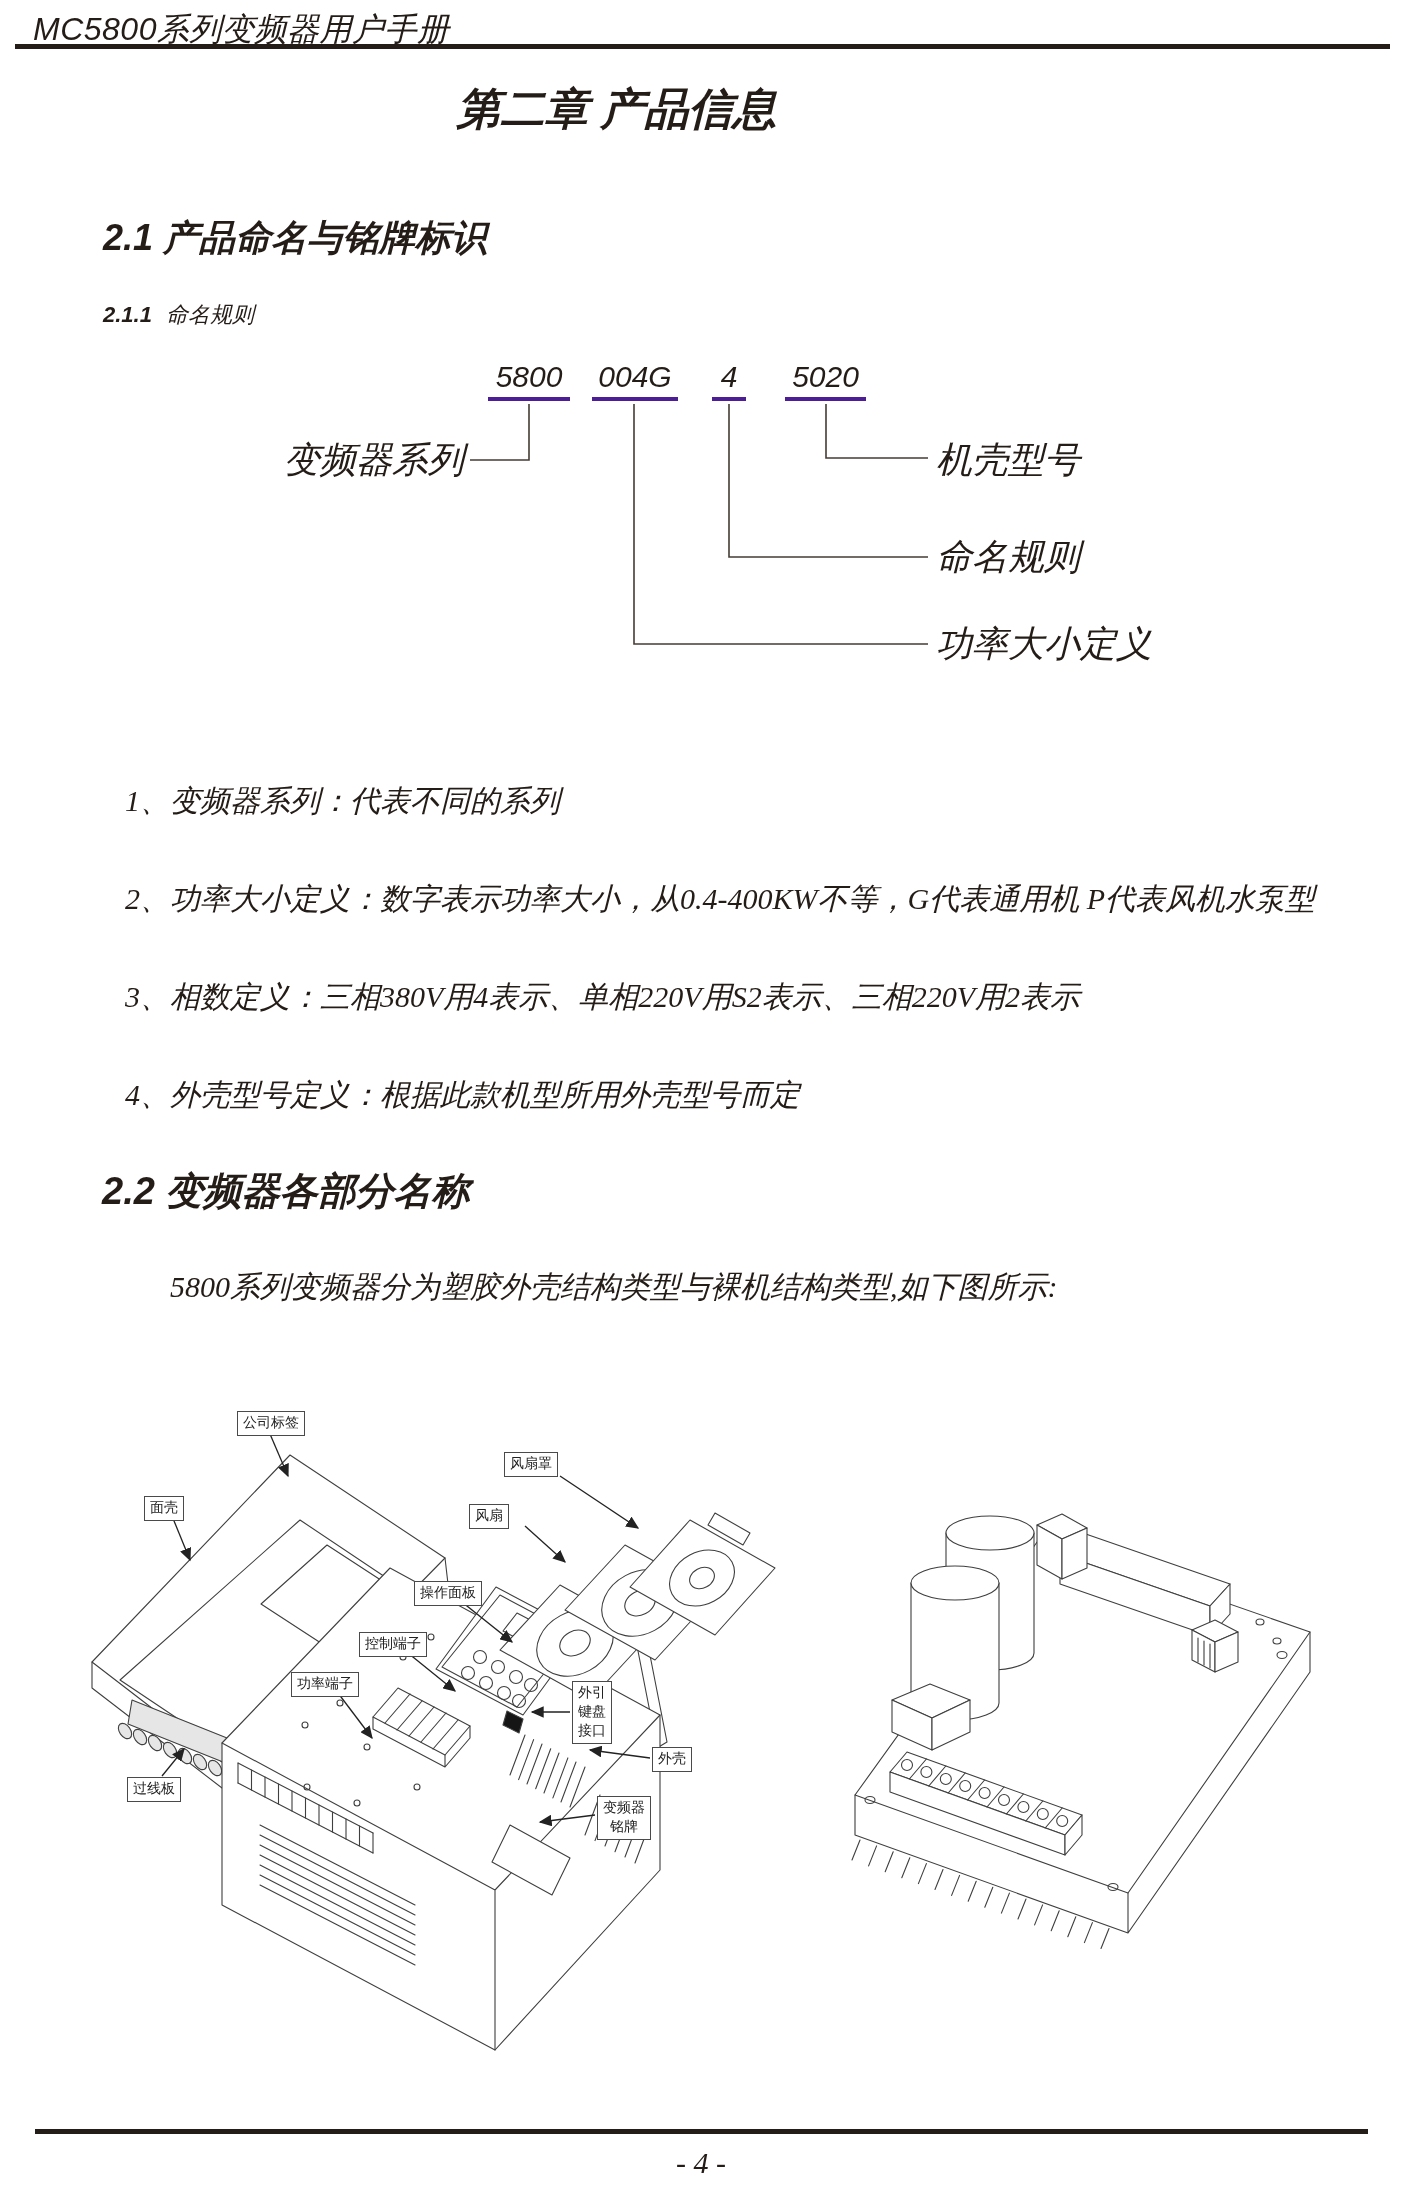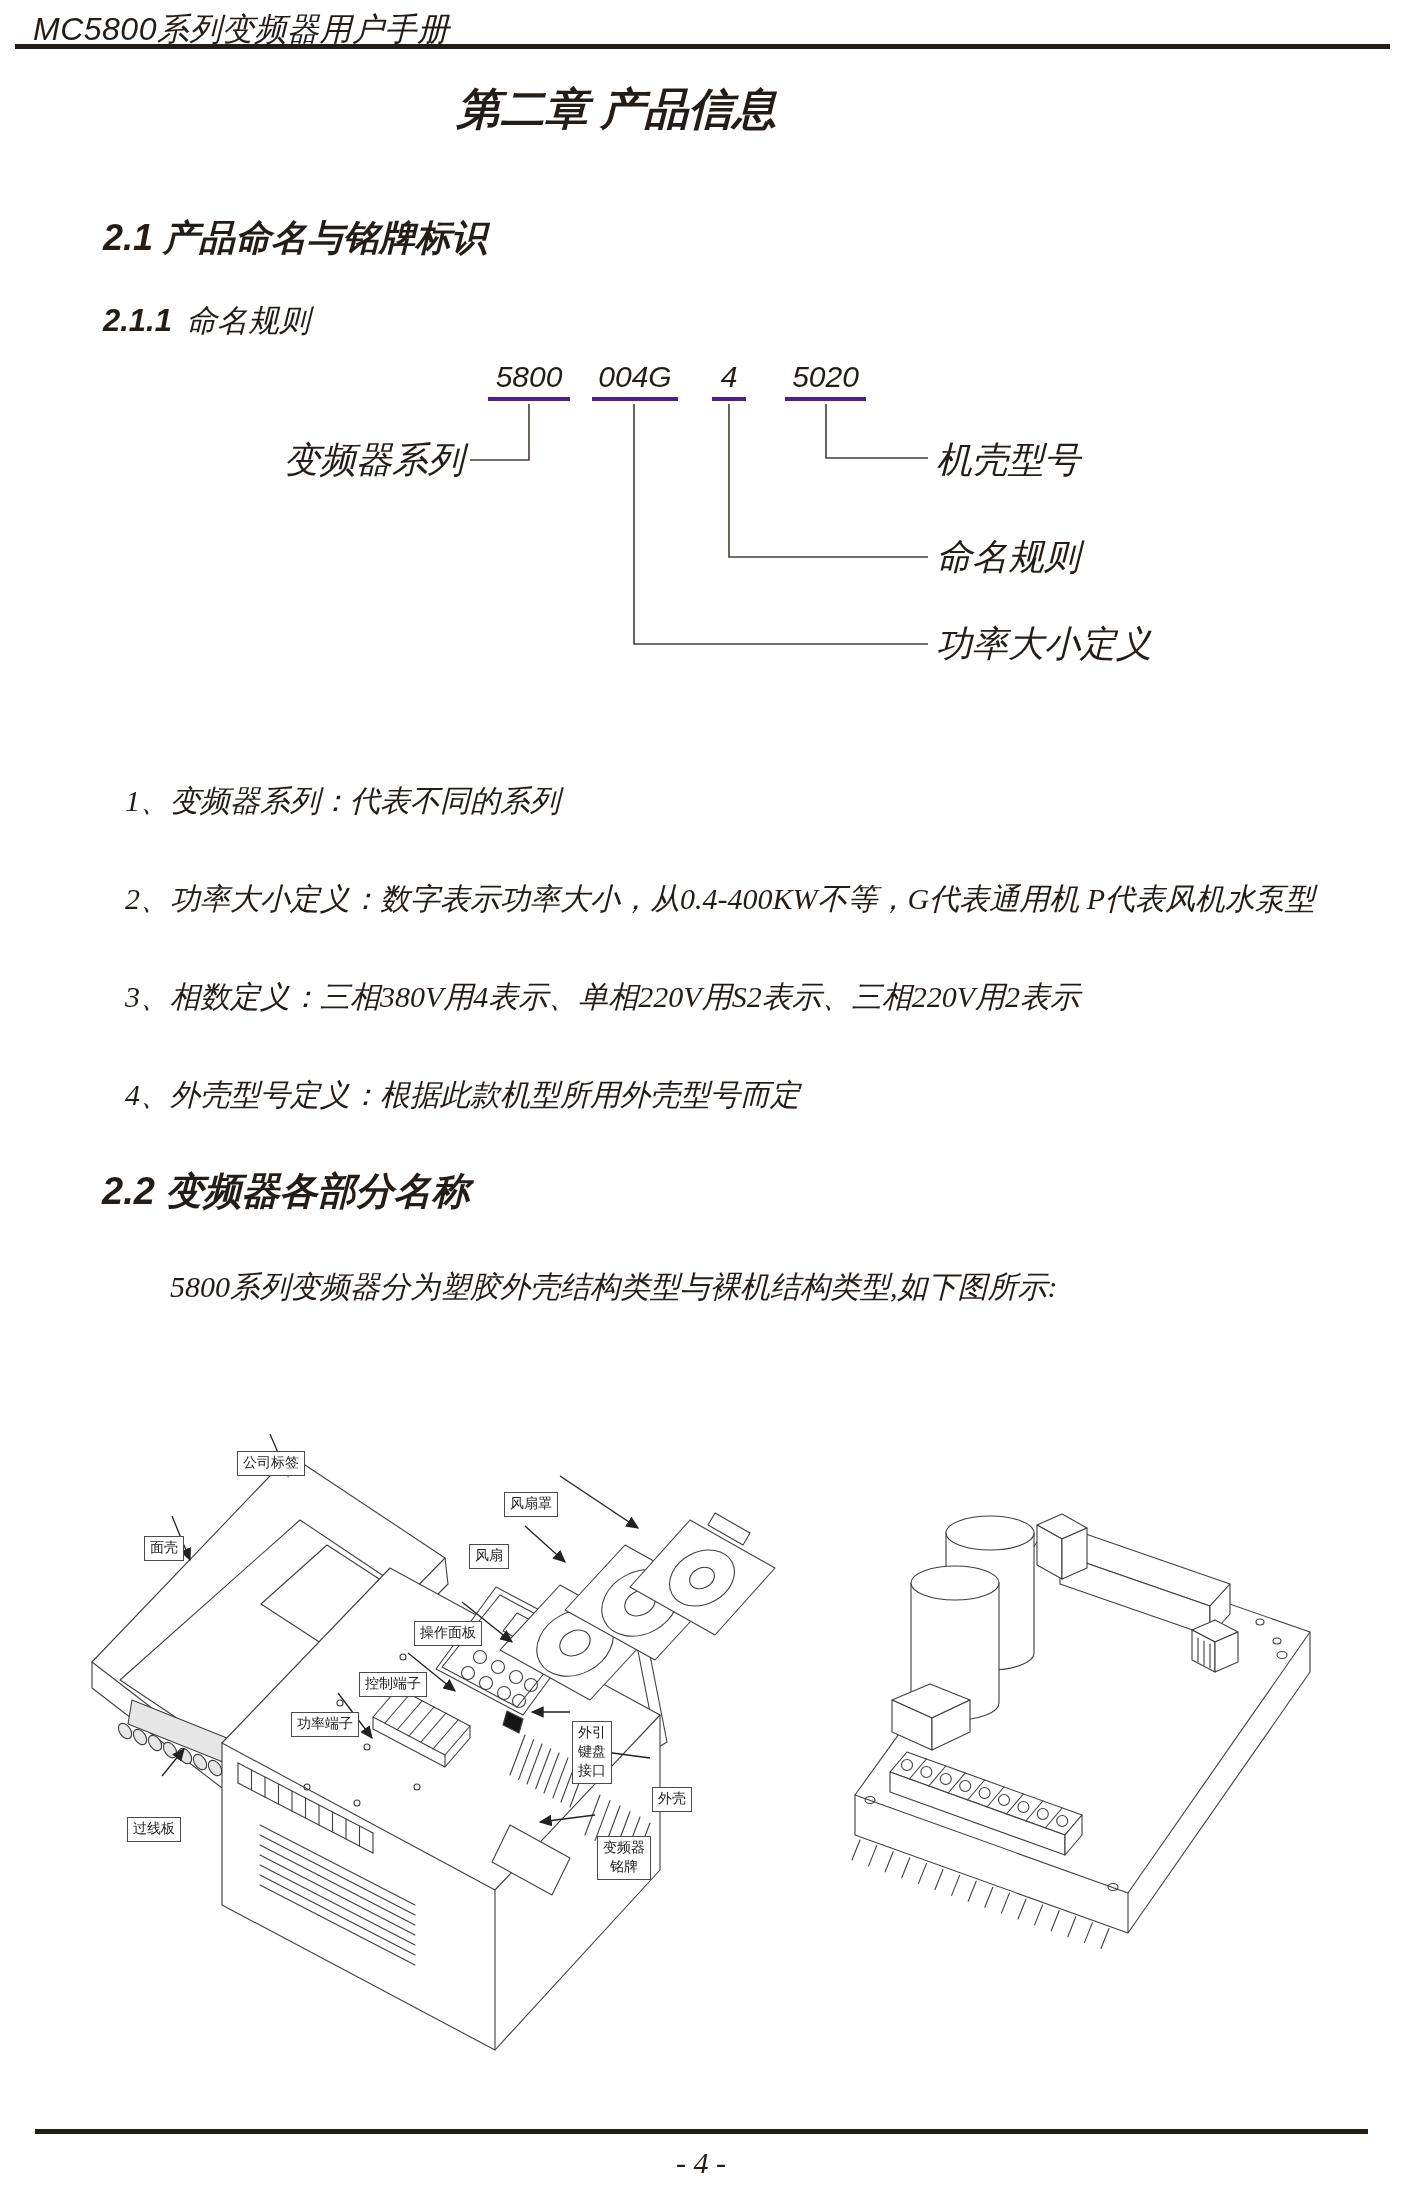--- a/index.html
+++ b/index.html
@@ -6,30 +6,30 @@
   body{
     width:1402px;height:2185px;position:relative;background:#ffffff;
     font-family:"Liberation Serif",serif;color:#241c17;overflow:hidden;
   }
   .abs{position:absolute;font-style:italic;}
   .sans{font-family:"Liberation Sans",sans-serif;}
   .rule{position:absolute;background:#241c17;height:5px;}
   .hdr{font-size:32px;letter-spacing:.5px;white-space:nowrap;}
   .chapter{font-size:44px;font-weight:bold;width:1233px;text-align:center;white-space:nowrap;}
   .h21{font-size:36px;font-weight:bold;white-space:nowrap;}
-  .h211{font-size:31px;white-space:nowrap;}
+  .h211{font-size:22px;white-space:nowrap;}
   .h211 .num{font-family:"Liberation Sans",sans-serif;font-weight:bold;margin-right:14px;}
   .code{font-family:"Liberation Sans",sans-serif;font-size:30px;text-align:center;
         border-bottom:4px solid #4c1d95;padding-bottom:5px;line-height:1;white-space:nowrap;}
   .nlabel{font-size:36px;white-space:nowrap;line-height:1.25;}
   .note{font-size:30px;white-space:nowrap;line-height:1;}
   .h22{font-size:38px;font-weight:bold;white-space:nowrap;}
   .intro{font-size:30px;white-space:nowrap;line-height:1;}
   .dlabel{position:absolute;border:1.5px solid #4a4a4a;background:#fff;font-size:14px;
-          line-height:1.35;padding:2px 5px;text-align:center;white-space:nowrap;color:#222;margin-top:40px;}
+          line-height:1.35;padding:2px 5px;text-align:center;white-space:nowrap;color:#222;}
   .footerpg{font-size:30px;width:1402px;text-align:center;white-space:nowrap;}
   svg.diag{position:absolute;overflow:visible;}
 </style>
 </head>
 <body>
 
 <div class="abs hdr sans" style="left:33px;top:8px">MC5800系列变频器用户手册</div>
 <div class="rule" style="left:15px;top:44px;width:1375px"></div>
 
 <div class="abs chapter sans" style="left:0;top:80px">第二章 产品信息</div>

